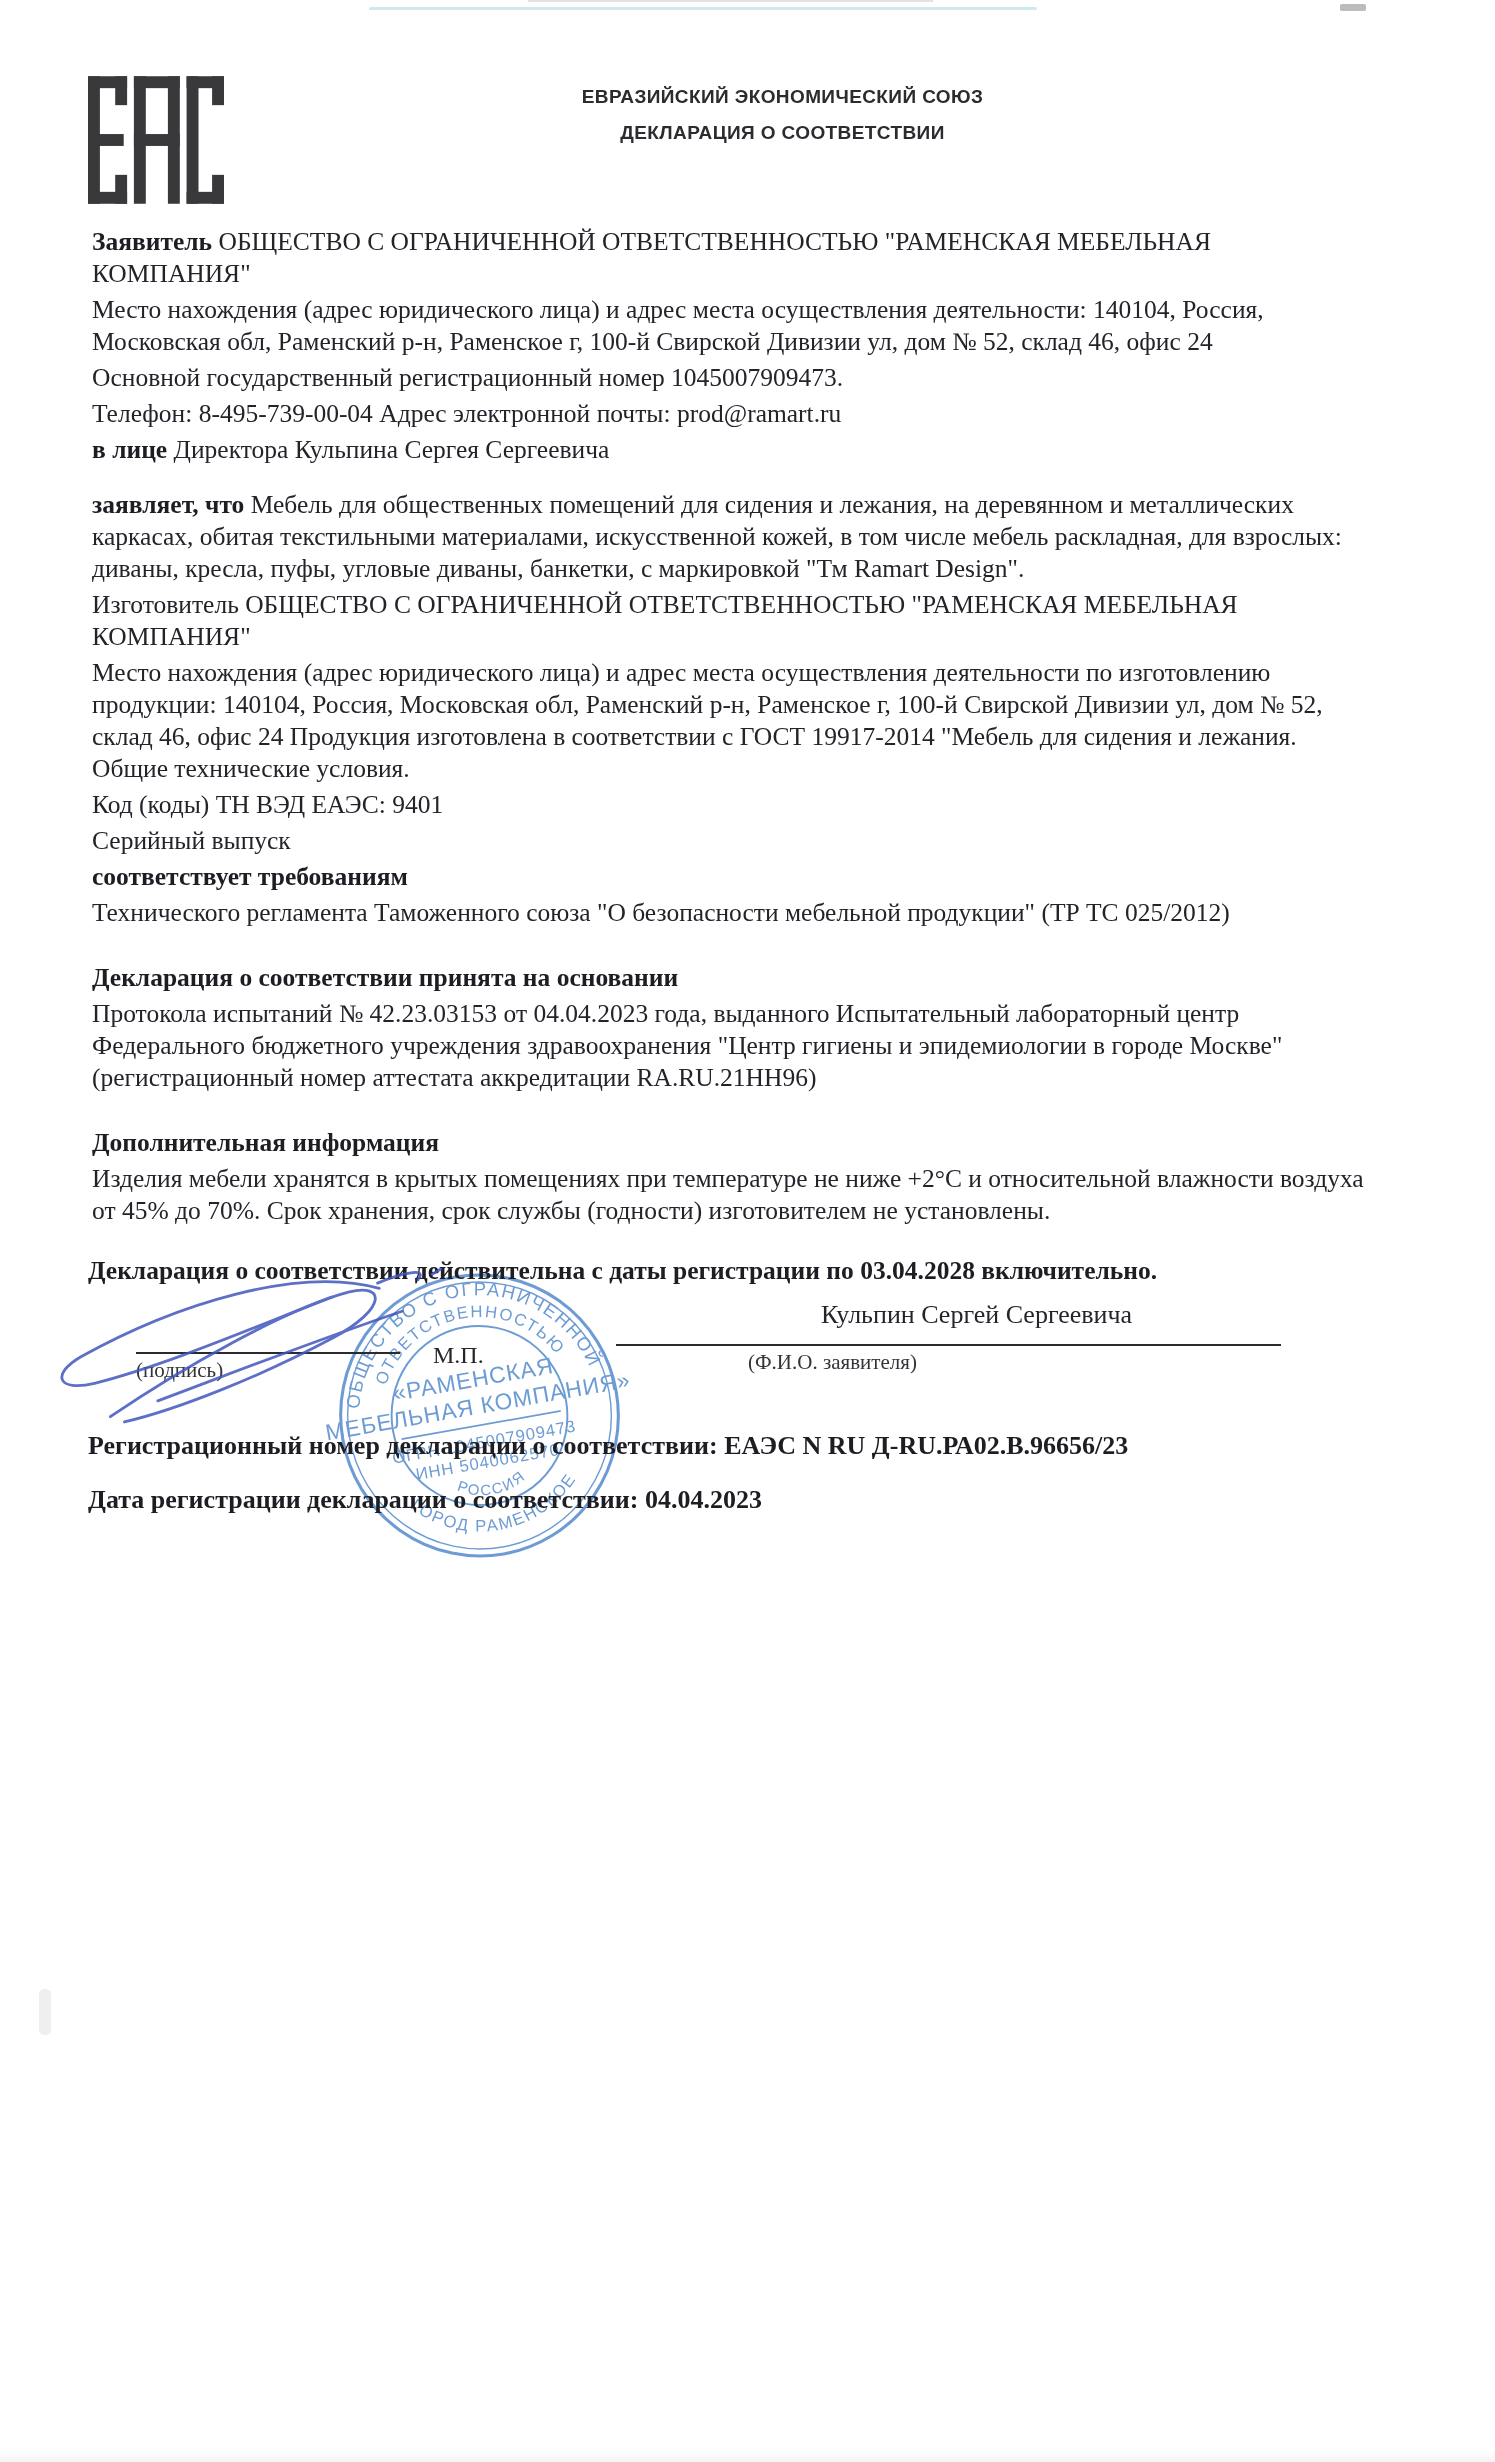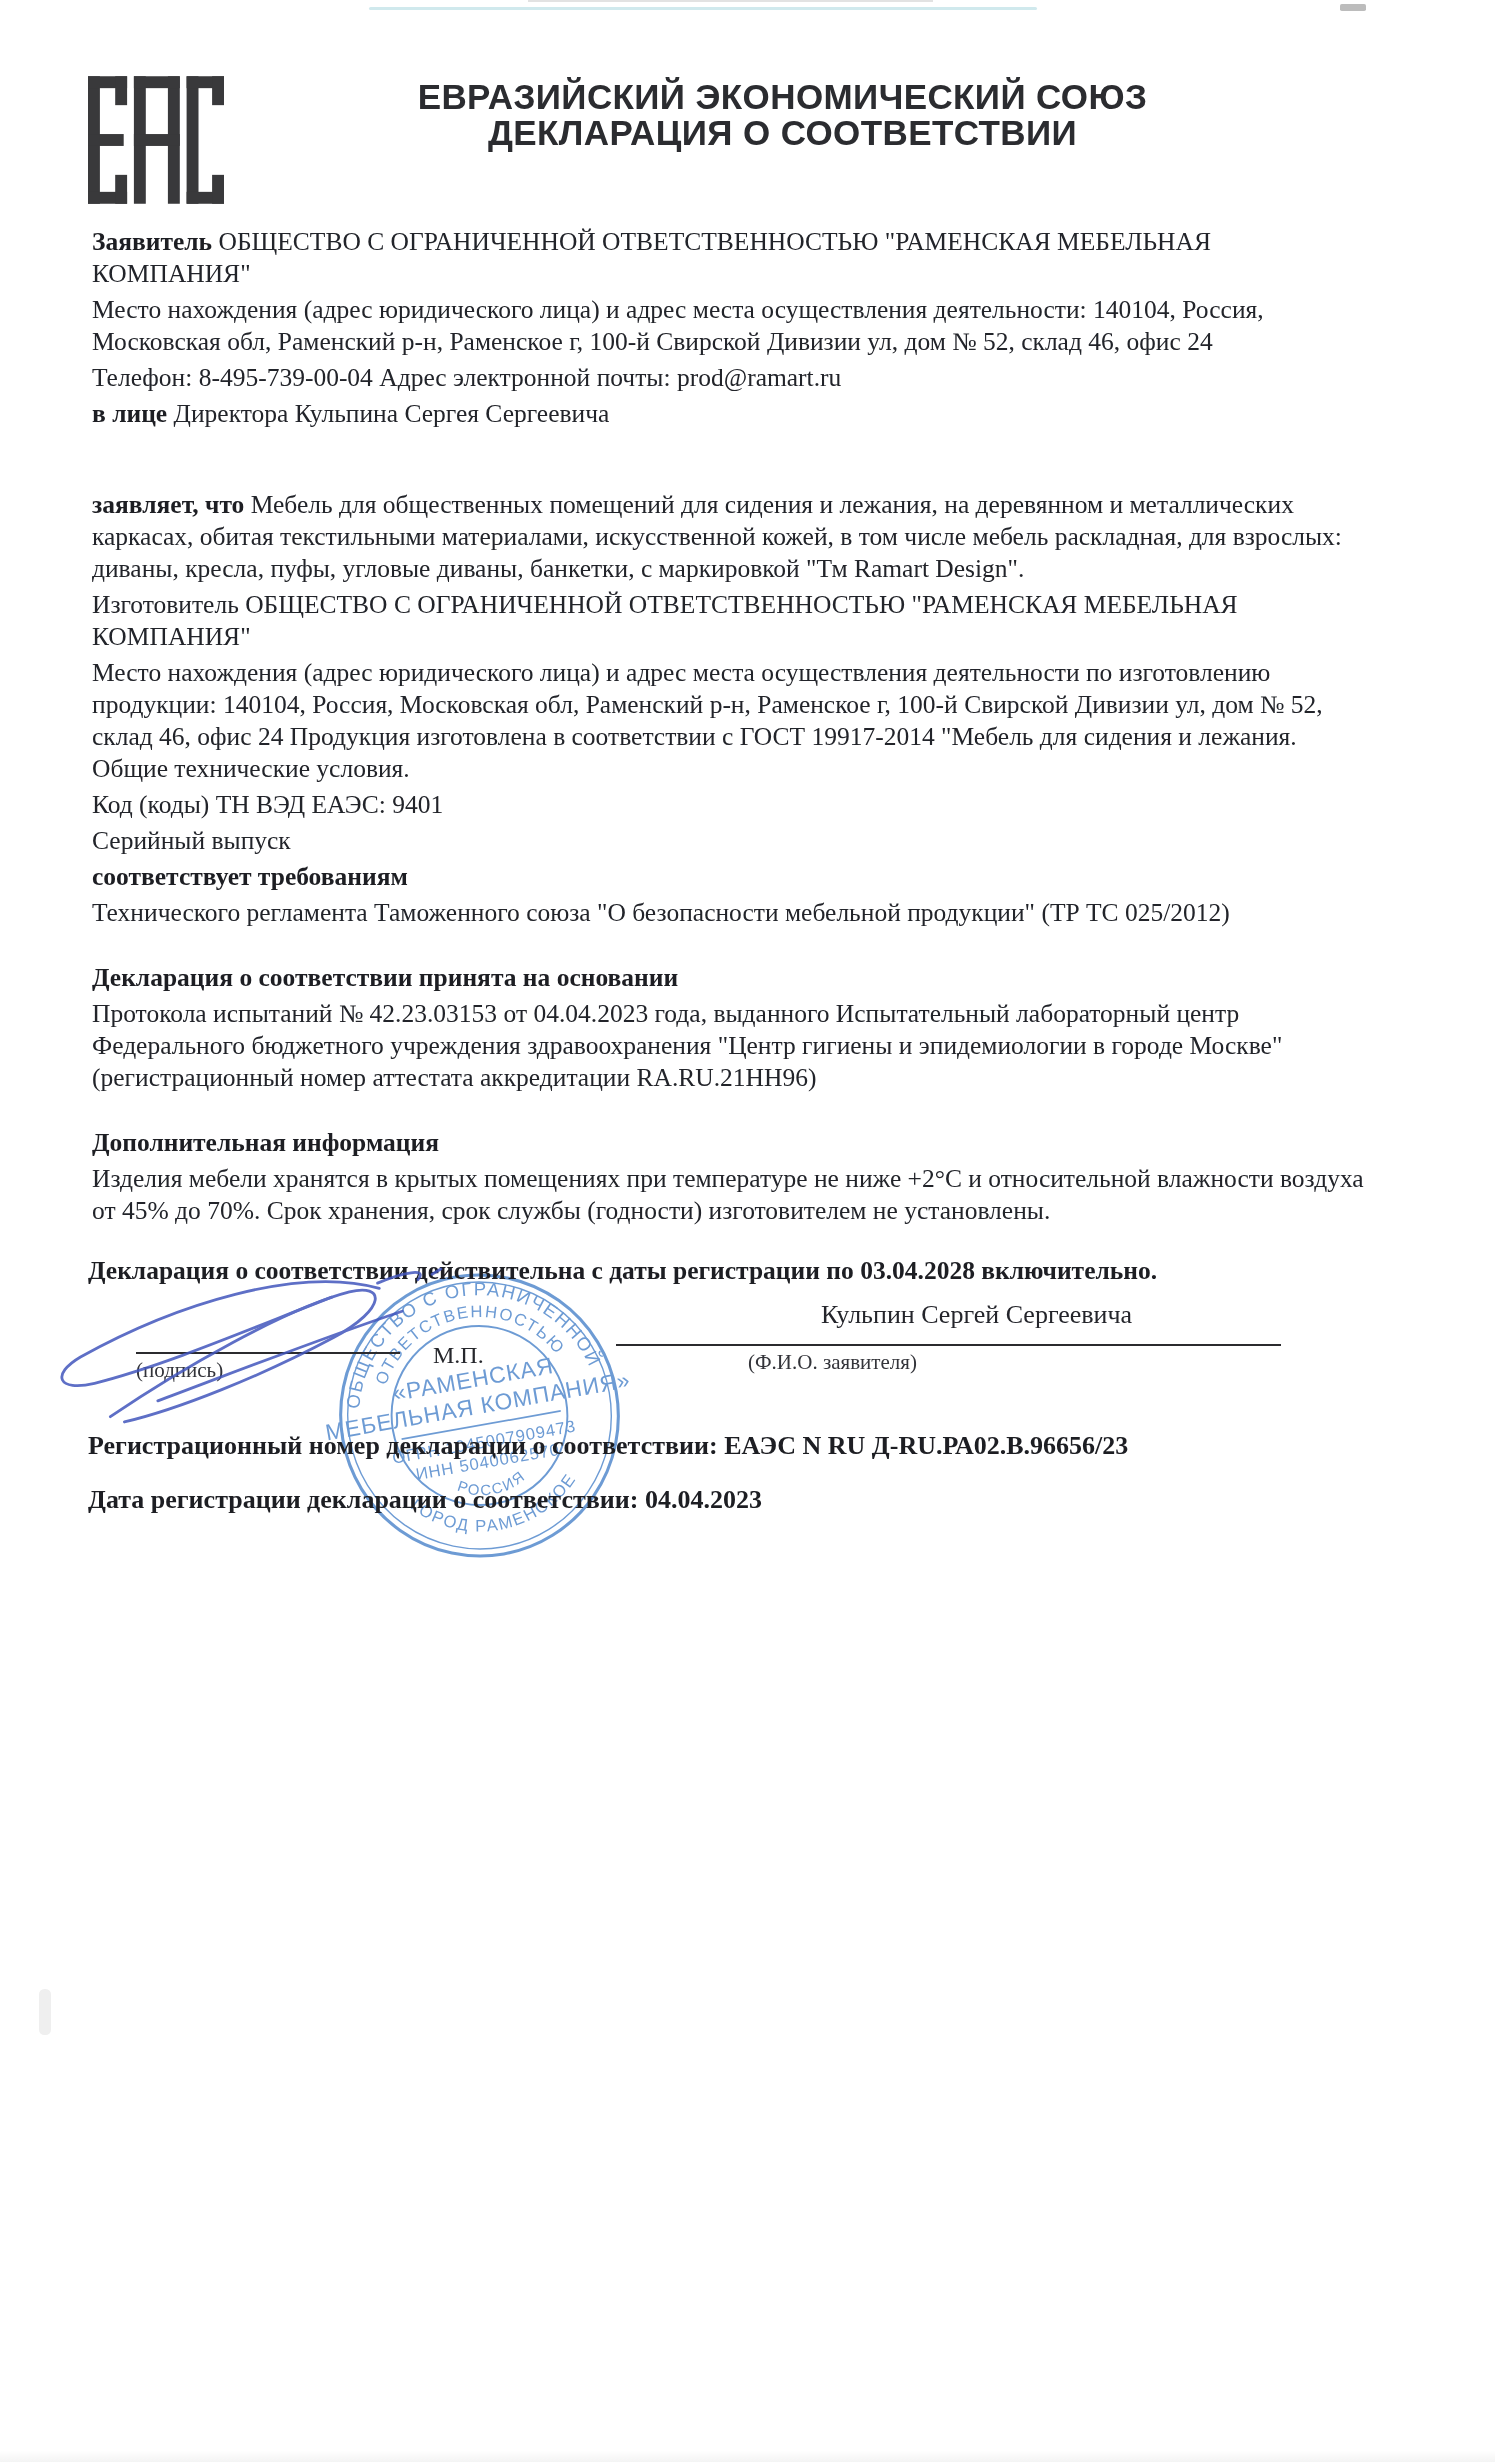--- a/index.html
+++ b/index.html
@@ -1,21 +1,21 @@
 <!DOCTYPE html>
 <html style="font-size:14px"><head>
 <meta charset="utf-8">
 <style>
   html,body{margin:0;padding:0;background:#ffffff;}
   body{width:1495px;height:2462px;position:relative;font-family:"Liberation Serif",serif;color:#22242a;}
   .abs{position:absolute;}
   .page{position:absolute;left:0;top:0;width:1495px;height:2462px;background:#ffffff;overflow:hidden;}
   .title{left:343px;top:79px;width:879px;text-align:center;
          font-family:"Liberation Sans",sans-serif;font-weight:bold;
-         font-size:35px;line-height:36px;color:#2b2c30;letter-spacing:0.4px;}
+         font-size:19px;line-height:36px;color:#2b2c30;letter-spacing:0.4px;}
   .doc-block{left:88px;width:1291px;font-size:25.5px;line-height:32px;color:#22242a;}
   .doc-block p{margin:4px;}
   .b{font-weight:bold;color:#1d1e23;}
   .gap-s{margin-top:7px;}
   .gap-m{margin-top:8.8px;}
   .validity{left:88px;top:1256px;width:1291px;font-size:25.5px;font-weight:bold;color:#1d1e23;}
   .sigline{border-top:2.6px solid #2b2b2e;height:0;}
   .caption{font-size:21px;color:#33343a;text-align:left;}
   .mp{left:433px;top:1342px;font-size:24px;color:#26272c;z-index:4;}
   .signer-name{left:748px;top:1300px;width:457px;text-align:center;font-size:26px;color:#24252b;z-index:4;}
@@ -59,20 +59,21 @@
   </svg>
 
   <div class="abs title">
     <div>ЕВРАЗИЙСКИЙ ЭКОНОМИЧЕСКИЙ СОЮЗ</div>
     <div>ДЕКЛАРАЦИЯ О СООТВЕТСТВИИ</div>
   </div>
 
   <div class="abs doc-block txt-z" style="top:222px;">
     <p><span class="b">Заявитель</span> <span>ОБЩЕСТВО С ОГРАНИЧЕННОЙ ОТВЕТСТВЕННОСТЬЮ "РАМЕНСКАЯ МЕБЕЛЬНАЯ КОМПАНИЯ"</span></p>
     <p>Место нахождения (адрес юридического лица) и адрес места осуществления деятельности: 140104, Россия, Московская обл, Раменский р-н, Раменское г, 100-й Свирской Дивизии ул, дом № 52, склад 46, офис 24</p>
+    <p>Основной государственный регистрационный номер 1045007909473.</p>
     <p>Телефон: 8-495-739-00-04 Адрес электронной почты: prod@ramart.ru</p>
     <p><span class="b">в лице</span> <span>Директора Кульпина Сергея Сергеевича</span></p>
   </div>
 
   <div class="abs doc-block txt-z" style="top:485px;">
     <p><span class="b">заявляет, что</span> <span>Мебель для общественных помещений для сидения и лежания, на деревянном и металлических каркасах, обитая текстильными материалами, искусственной кожей, в том числе мебель раскладная, для взрослых: диваны, кресла, пуфы, угловые диваны, банкетки, с маркировкой "Тм Ramart Design".</span></p>
     <p><span>Изготовитель</span> <span>ОБЩЕСТВО С ОГРАНИЧЕННОЙ ОТВЕТСТВЕННОСТЬЮ "РАМЕНСКАЯ МЕБЕЛЬНАЯ КОМПАНИЯ"</span></p>
     <p>Место нахождения (адрес юридического лица) и адрес места осуществления деятельности по изготовлению продукции: 140104, Россия, Московская обл, Раменский р-н, Раменское г, 100-й Свирской Дивизии ул, дом № 52, склад 46, офис 24 Продукция изготовлена в соответствии с ГОСТ 19917-2014 "Мебель для сидения и лежания. Общие технические условия.</p>
     <p class="gap-s">Код (коды) ТН ВЭД ЕАЭС: 9401</p>
     <p>Серийный выпуск</p>

